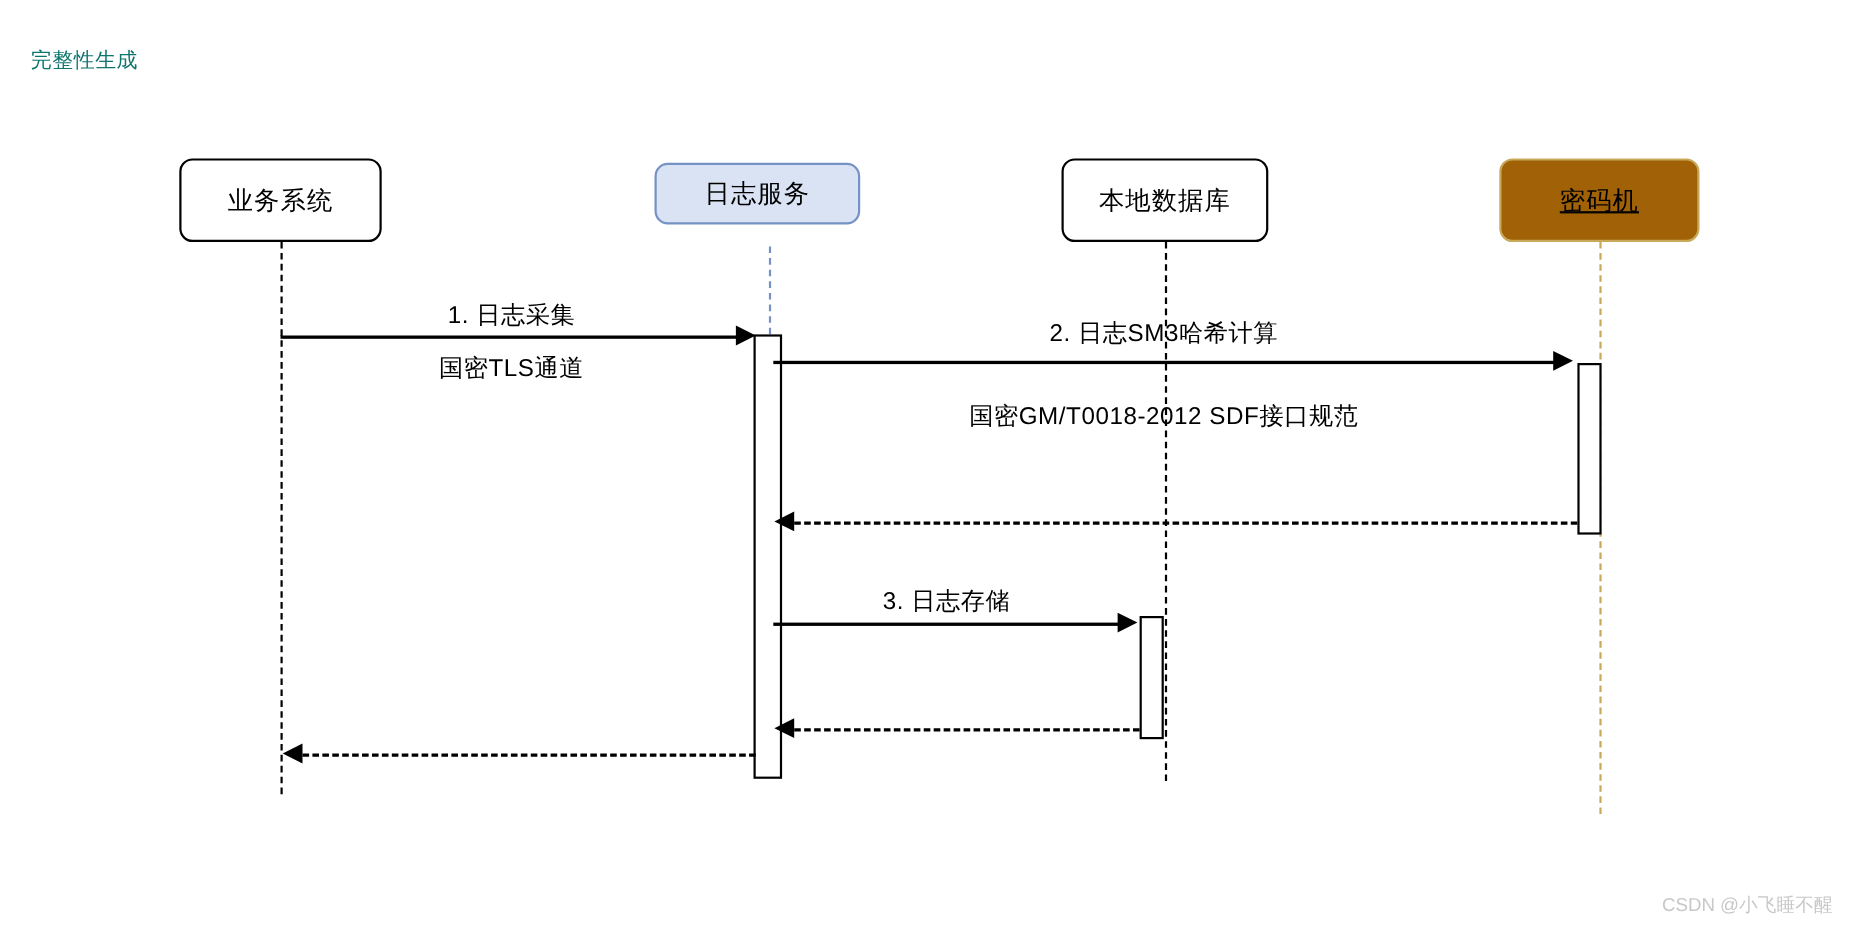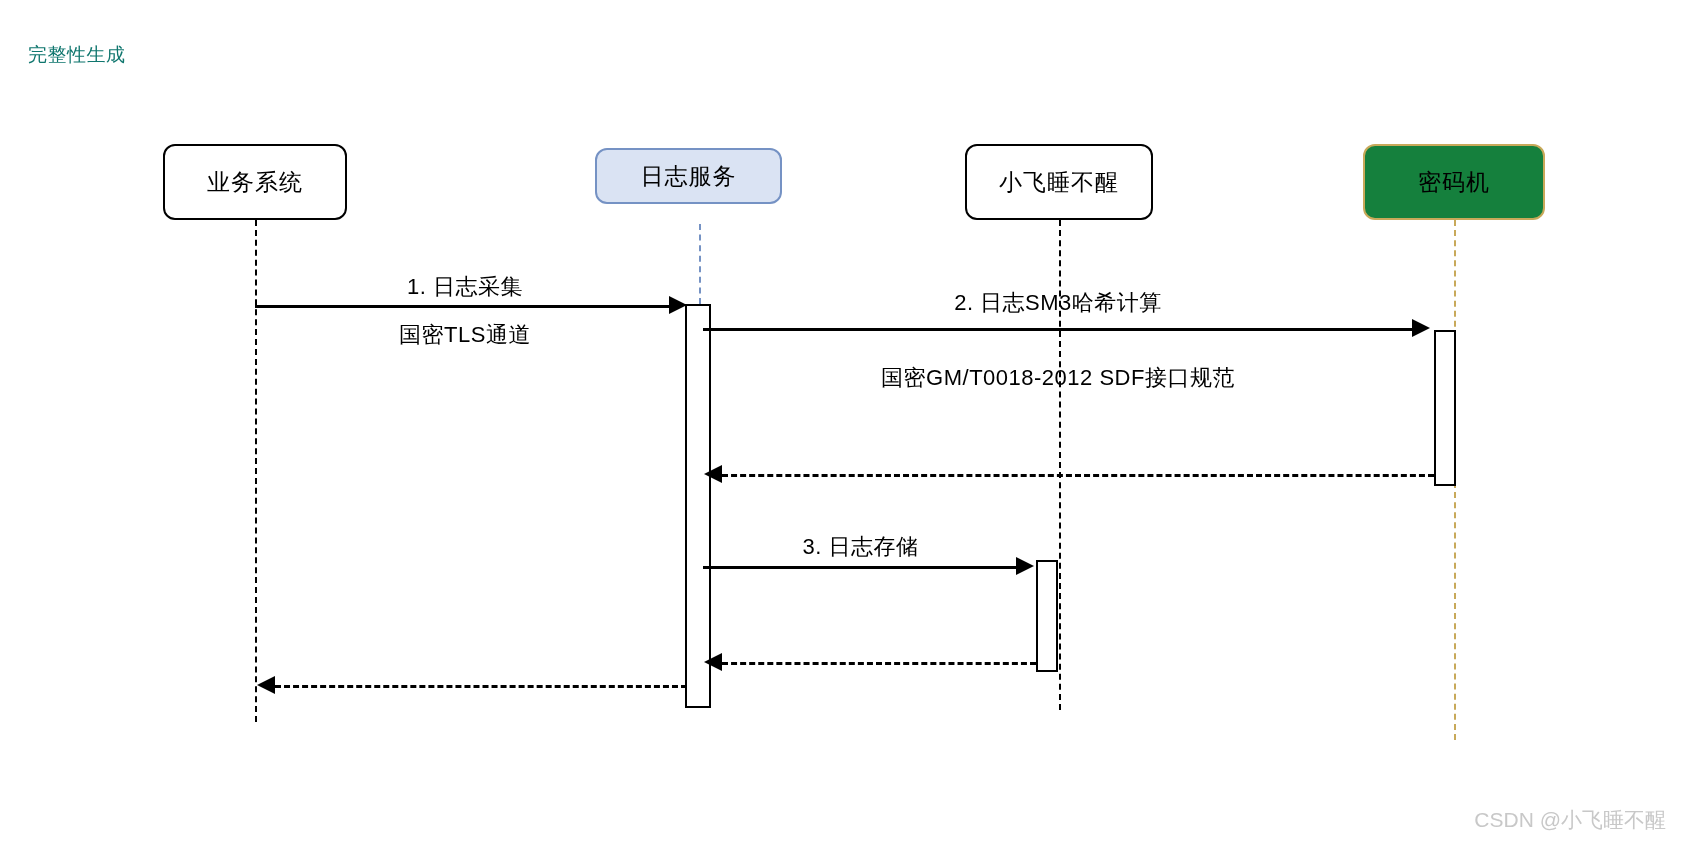--- a/index.html
+++ b/index.html
@@ -77,21 +77,21 @@
     font-size: 22px;
     color: #000000;
     white-space: nowrap;
     text-align: center;
     letter-spacing: 0.5px;
   }
   #watermark {
     position: absolute;
     right: 20px;
     bottom: 22px;
-    font-size: 21px;
+    font-size: 17px;
     color: #c8c8c8;
     white-space: nowrap;
   }
 </style>
 </head>
 <body>
 
 <div id="canvas">
 
   <div id="diagram-title">完整性生成</div>
@@ -135,22 +135,22 @@
 
   <div class="participant-box" style="left:163px; top:144px; width:184px; height:76px; background:#ffffff; border:2px solid #000000;font-family:Liberation Serif, serif;">
     <span>业务系统</span>
   </div>
 
   <div class="participant-box" style="left:595px; top:148px; width:187px; height:56px; background:#dae3f3; border:2px solid #7592c4;">
     <span>日志服务</span>
   </div>
 
   <div class="participant-box" style="left:965px; top:144px; width:188px; height:76px; background:#ffffff; border:2px solid #000000;">
-    <span>小飞睡不醒</span>
+    <span>本地数据库</span>
   </div>
 
-  <div class="participant-box" style="left:1363px; top:144px; width:182px; height:76px; background:#15803d; border:2px solid #c8a95a;">
+  <div class="participant-box" style="left:1363px; top:144px; width:182px; height:76px; background:#a16207; border:2px solid #c8a95a;text-decoration:underline;">
     <span>密码机</span>
   </div>
 
   <div id="watermark">CSDN @小飞睡不醒</div>
 
 </div>
 
 </body></html>

